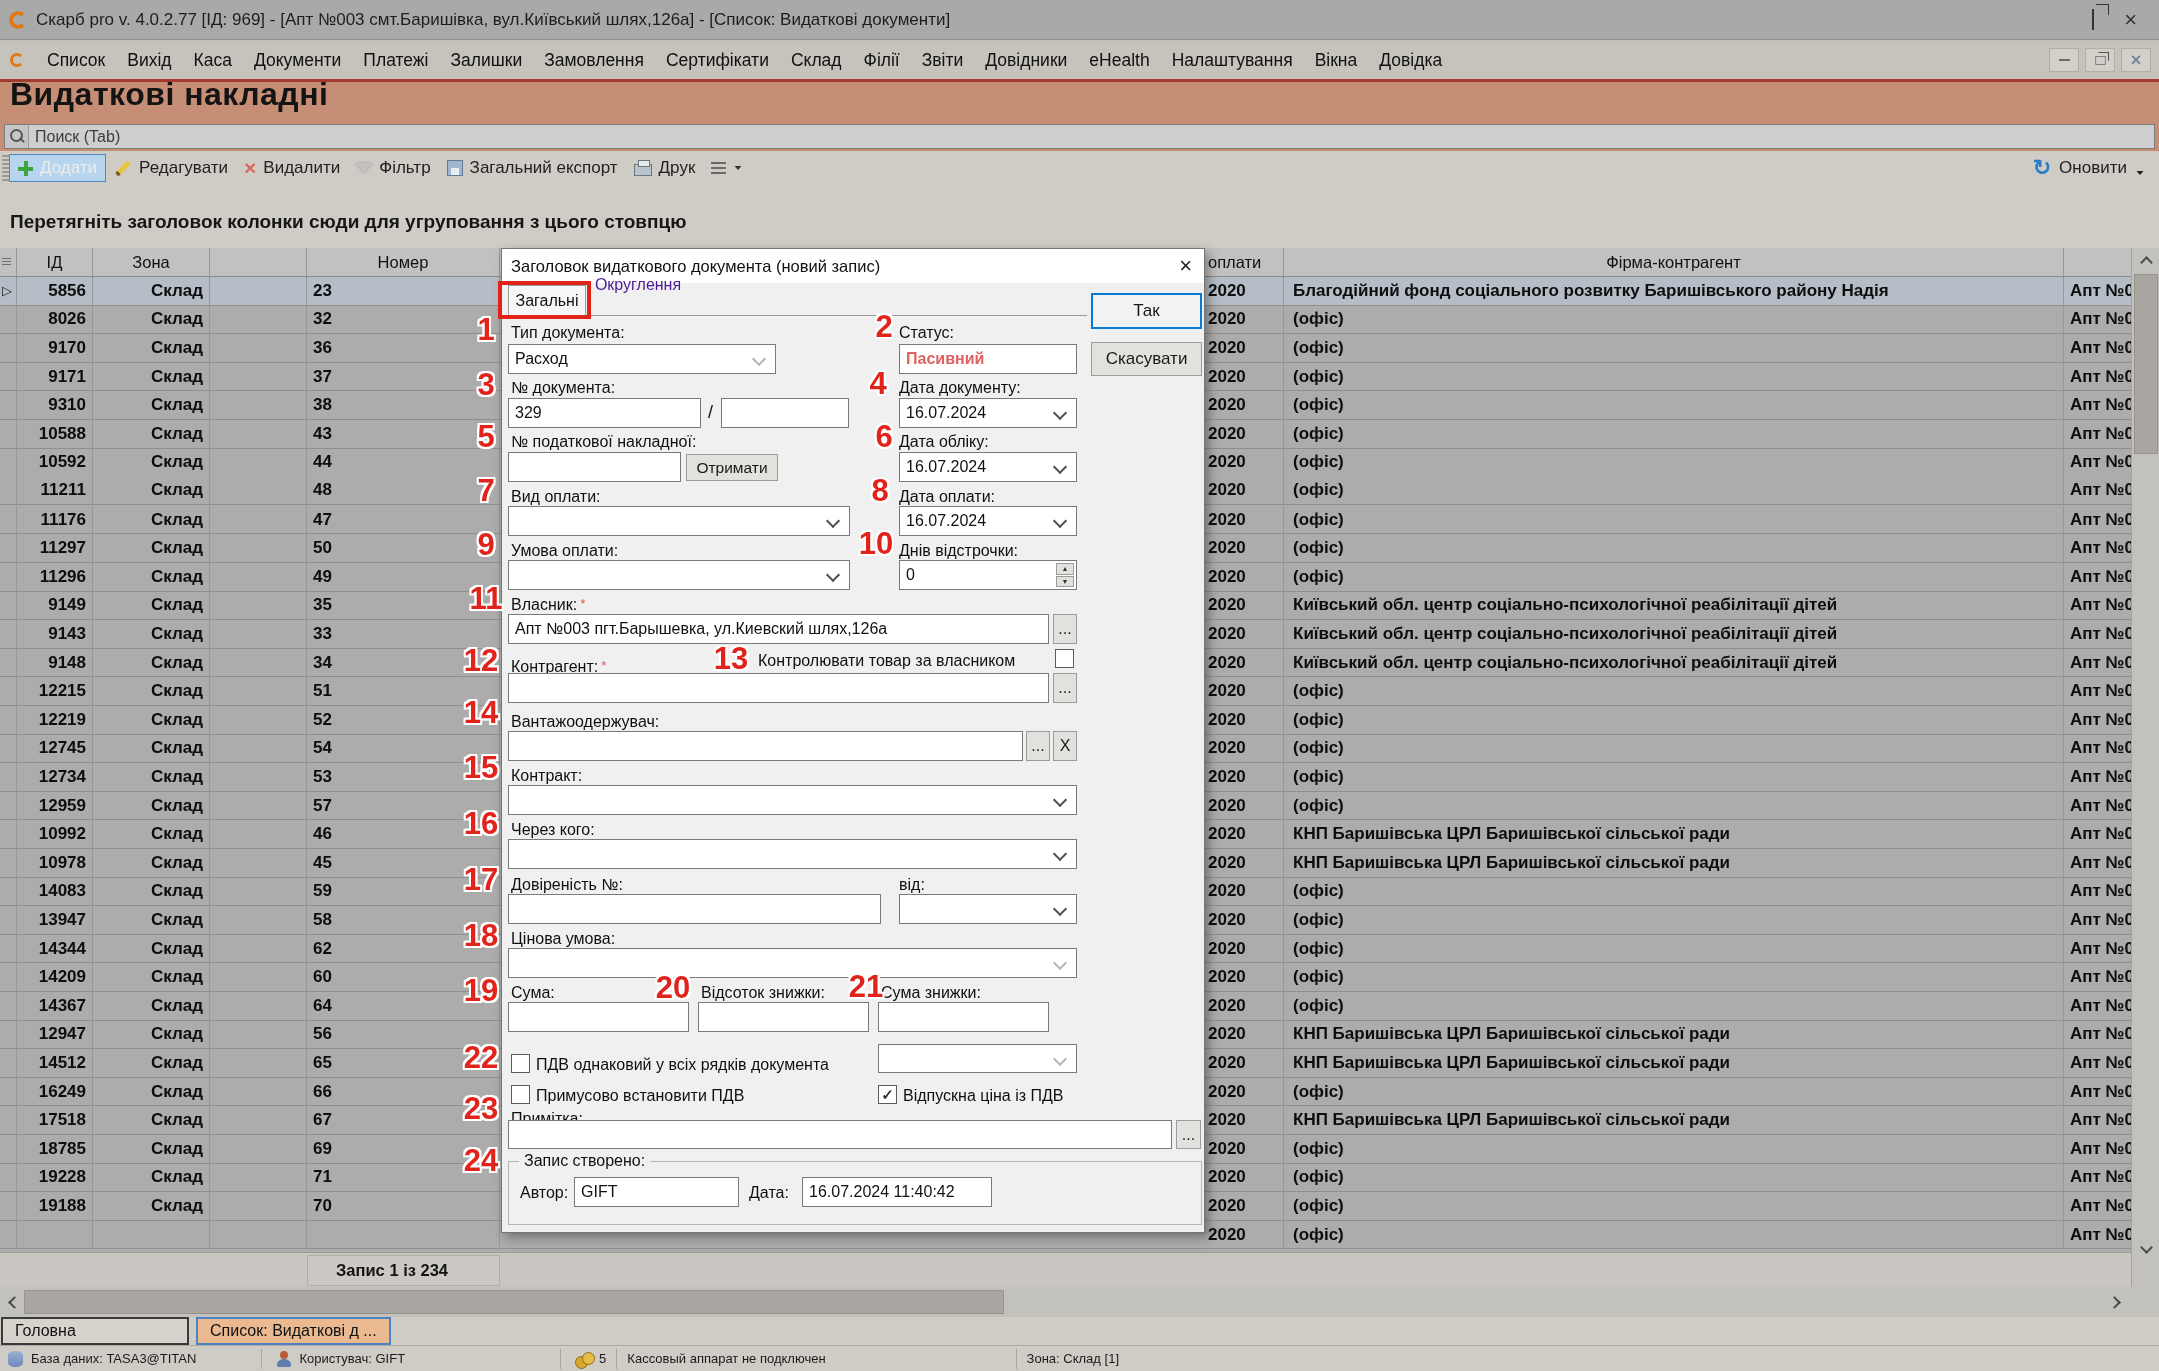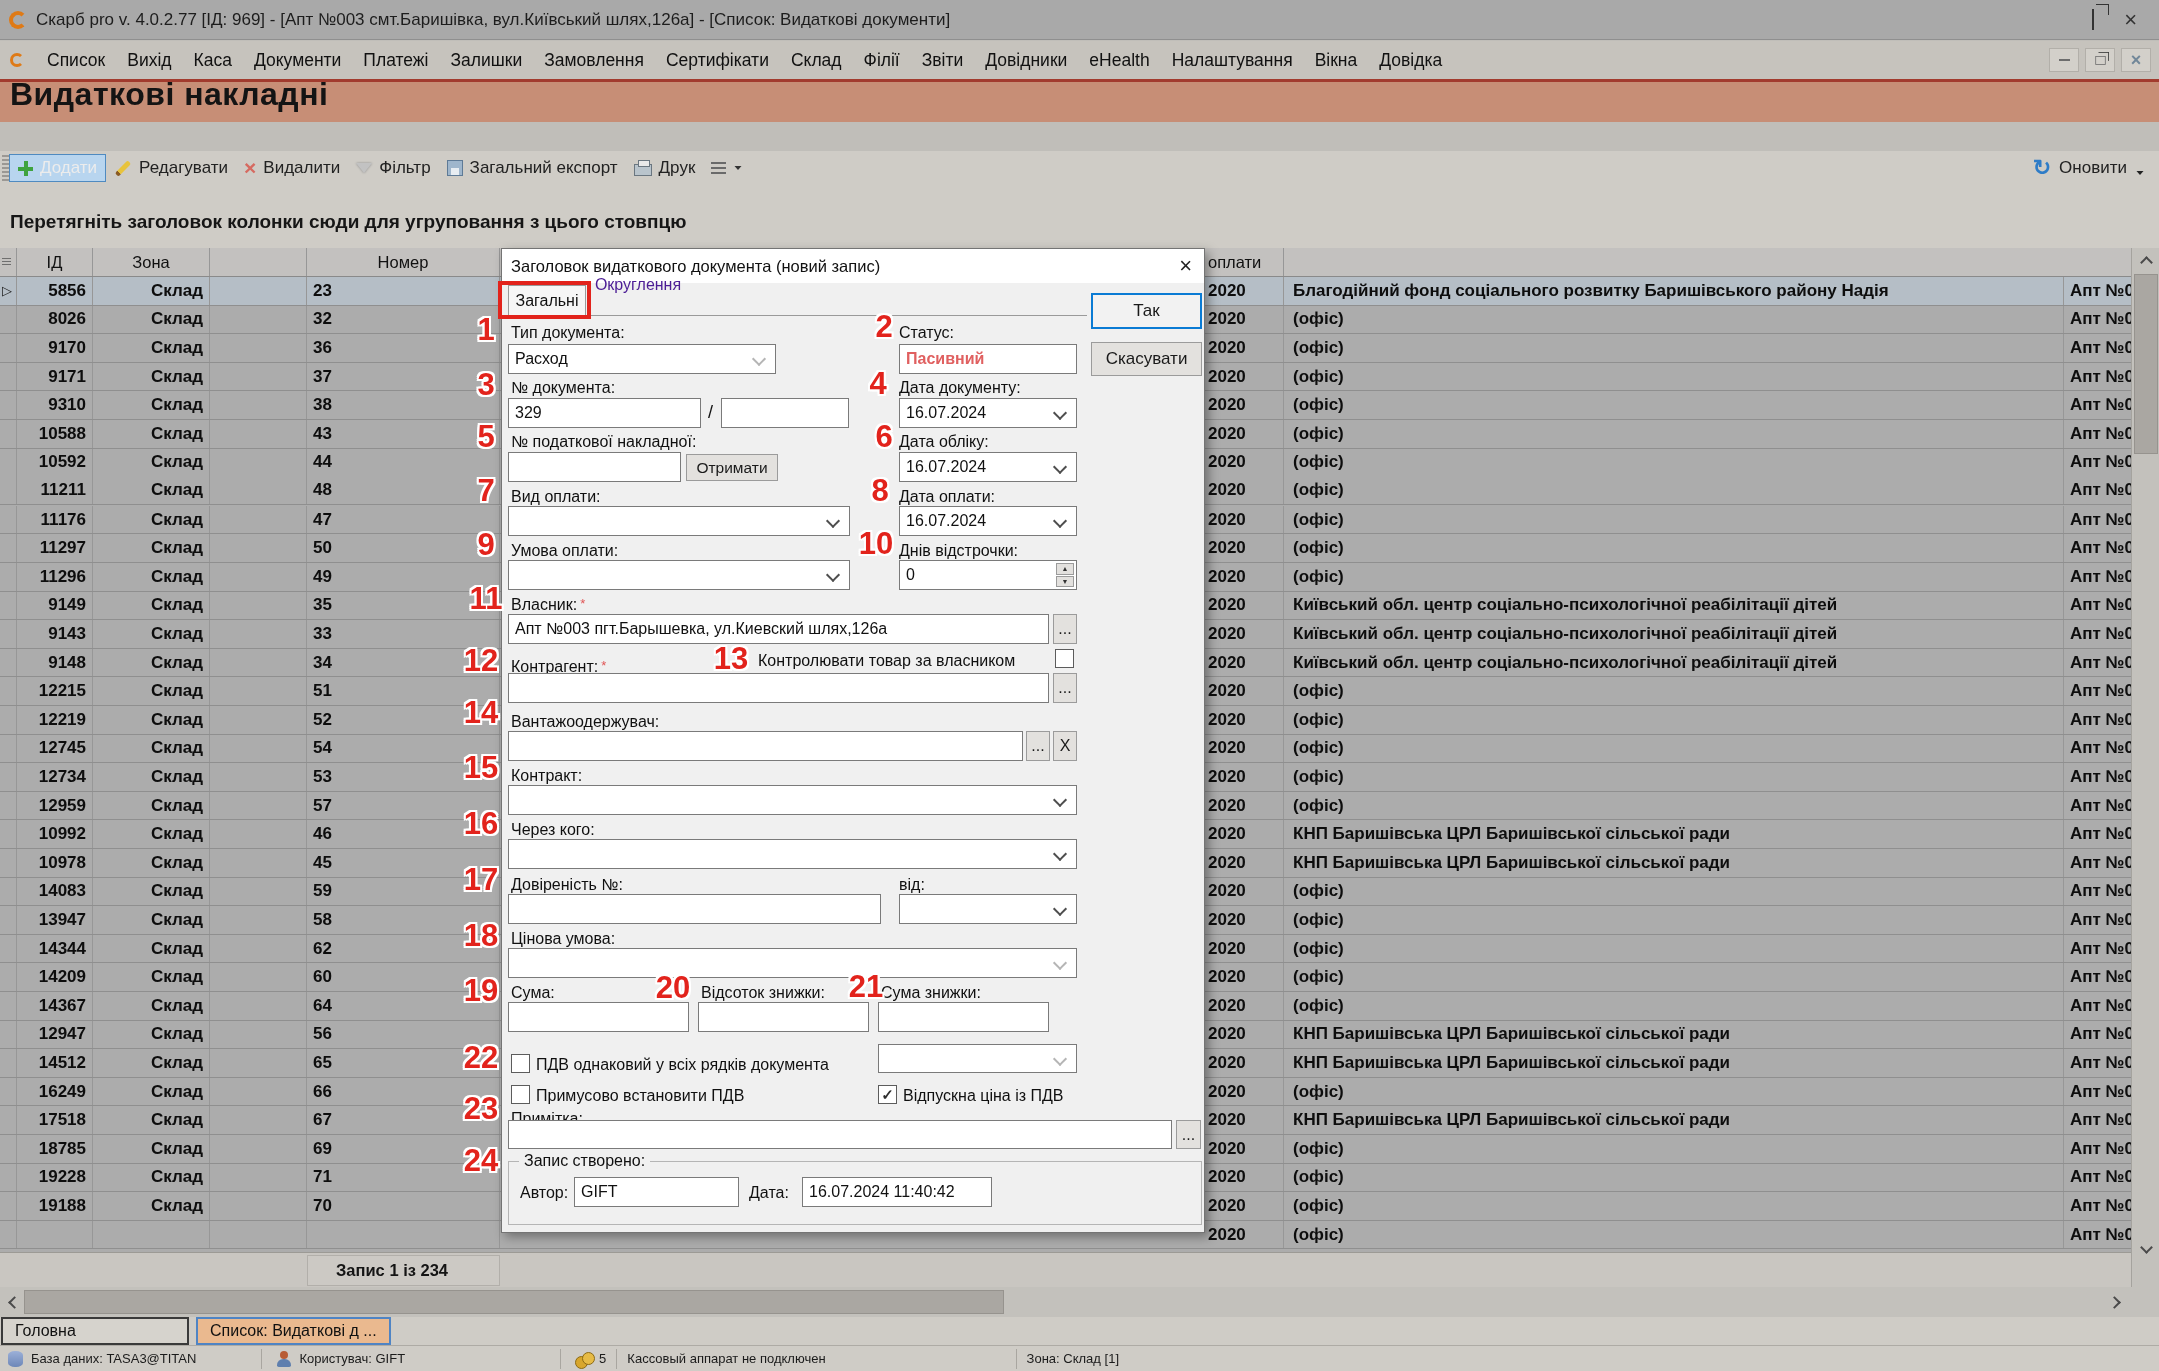--- a/index.html
+++ b/index.html
@@ -183,20 +183,26 @@
           <span class="x">×</span>
         </span>
     </span>
   </div>
   <div id="redline" class="abs"></div>
 
   <div id="pagehead" class="abs">
     <div id="pagetitle">Видаткові накладні</div>
   </div>
 
+  <div id="searchrow" class="abs">
+    <div id="searchbox">
+      <span class="magbox"></span>
+      <span id="searchph">Поиск (Tab)</span>
+    </div>
+  </div>
 
   <div id="toolbar" class="abs">
     <span class="grip"></span>
     <span class="tbtn hot">
       <span class="icon-plus"></span>
       <span>Додати</span>
     </span>
     <span class="tbtn">
       <span class="icon-pencil"></span>
       <span>Редагувати</span>
@@ -235,20 +241,21 @@
   <div id="grid" class="abs">
     <div id="ghead">
       <span class="hcell col-ind">
           <span class="hgripicon"></span>
         </span>
       <span class="hcell col-id">ІД</span>
       <span class="hcell col-zone">Зона</span>
       <span class="hcell col-x"></span>
       <span class="hcell col-num">Номер</span>
       <span class="hcell col-pay" style="padding-left:88px;">оплати</span>
+      <span class="hcell col-firm">Фірма-контрагент</span>
       <span class="hcell col-apt"></span>
     </div>
     <div id="rows">
         <div class="trow selected" style="top: 0px;">
     <span class="cell col-ind"></span>
     <span class="cell col-id">5856</span>
     <span class="cell col-zone">Склад</span>
     <span class="cell col-x"></span>
     <span class="cell col-num">23</span>
     <span class="cell col-pay">2020</span>

